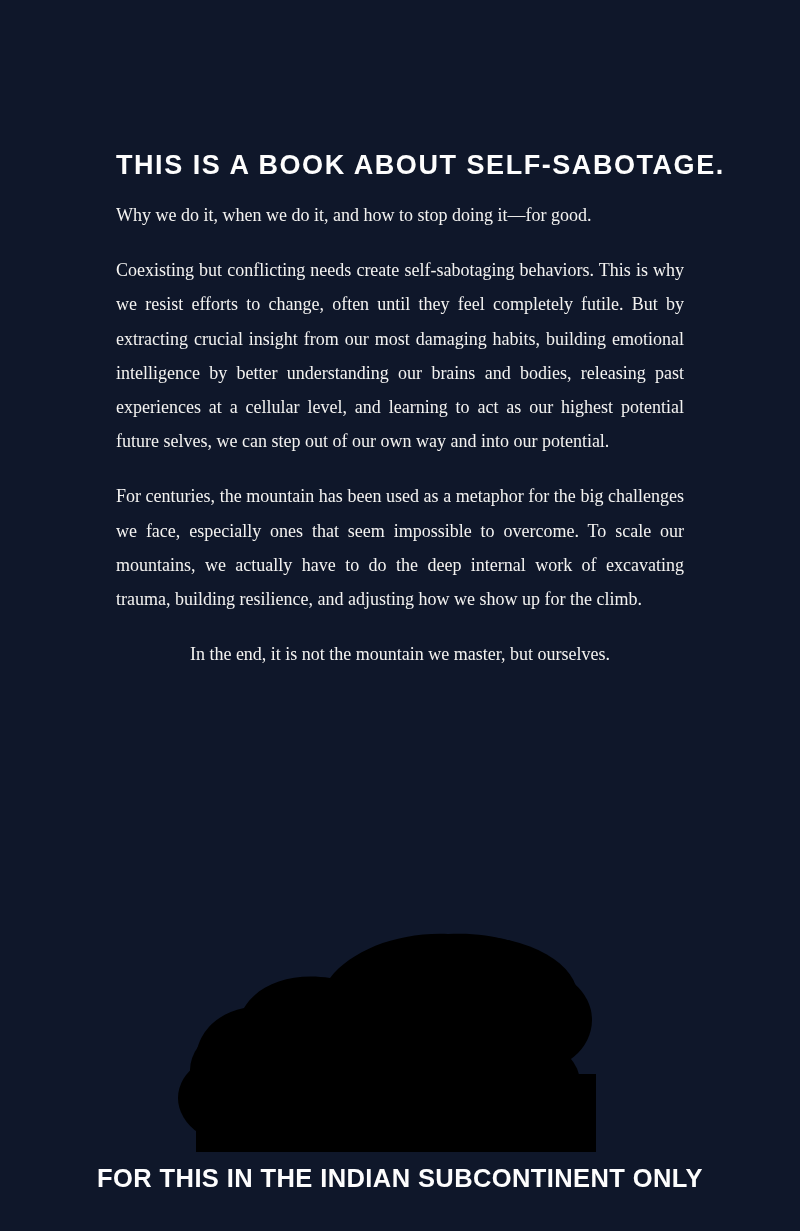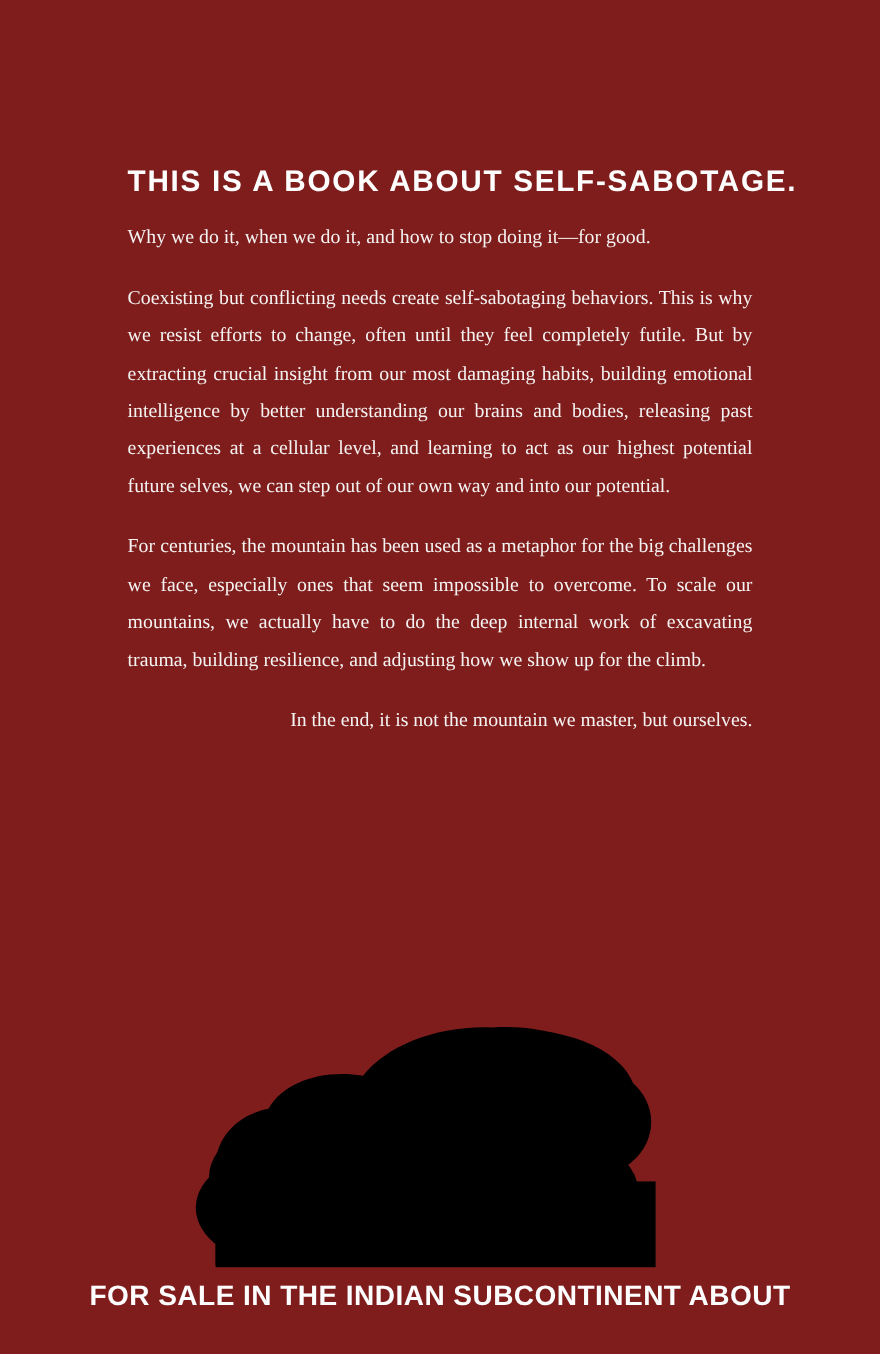--- a/index.html
+++ b/index.html
@@ -5,21 +5,21 @@
   html, body {
     margin: 0;
     padding: 0;
     background: #000000;
   }
 
   #cover {
     position: relative;
     width: 800px;
     height: 1231px;
-    background: #7f1d1d;
+    background: #0f172a;
     overflow: hidden;
     font-family: "Liberation Sans", sans-serif;
     -webkit-font-smoothing: antialiased;
   }
 
   
   .silhouette-layer {
     position: absolute;
     left: 0;
     top: 0;
@@ -57,21 +57,21 @@
     text-justify: inter-word;
     margin: 0 0 21px 0;
     hyphens: none;
   }
 
   .para:last-child {
     margin-bottom: 0;
   }
 
   .para-last {
-    text-align: right;
+    text-align: center;
     font-family: Liberation Serif, serif;
   }
 
   
   .banner {
     position: absolute;
     left: 0;
     top: 1162px;
     width: 800px;
     text-align: center;
@@ -116,15 +116,15 @@
     <p class="para">Why we do it, when we do it, and how to stop doing it—for good.</p>
 
     <p class="para">Coexisting but conflicting needs create self-sabotaging behaviors. This is why we resist efforts to change, often until they feel completely futile. But by extracting crucial insight from our most damaging habits, building emotional intelligence by better understanding our brains and bodies, releasing past experiences at a cellular level, and learning to act as our highest potential future selves, we can step out of our own way and into our potential.</p>
 
     <p class="para">For centuries, the mountain has been used as a metaphor for the big challenges we face, especially ones that seem impossible to overcome. To scale our mountains, we actually have to do the deep internal work of excavating trauma, building resilience, and adjusting how we show up for the climb.</p>
 
     <p class="para para-last">In the end, it is not the mountain we master, but ourselves.</p>
 
   </div>
 
-  <div class="banner">FOR SALE IN THE INDIAN SUBCONTINENT ABOUT</div>
+  <div class="banner">FOR THIS IN THE INDIAN SUBCONTINENT ONLY</div>
 
 </div>
 
 </body></html>

